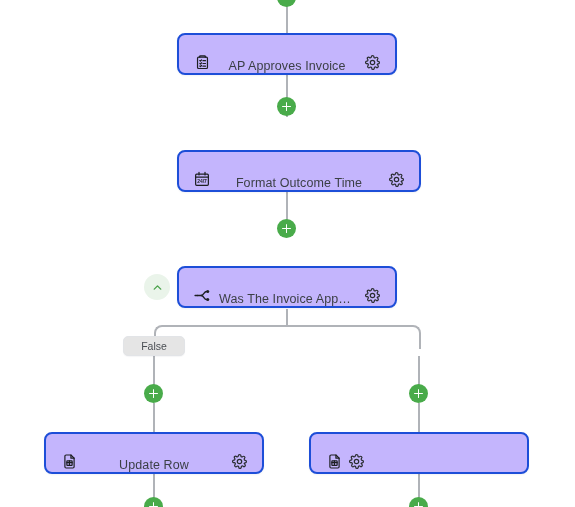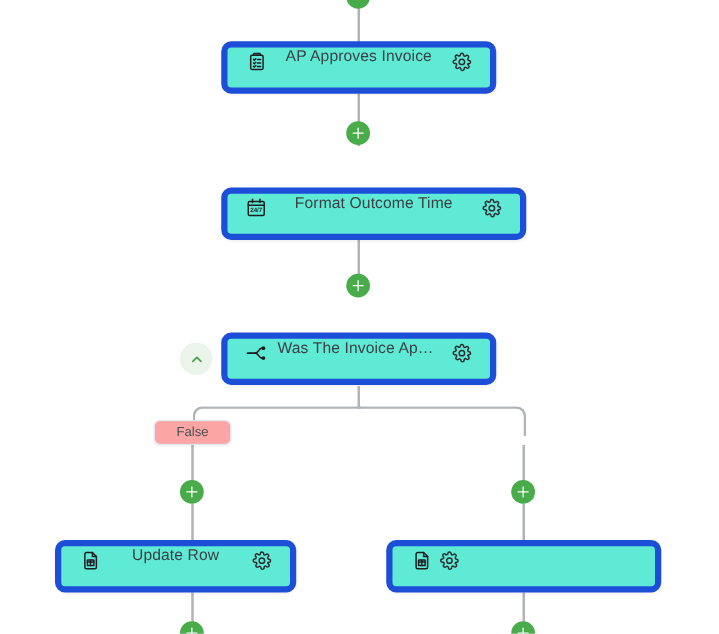--- a/index.html
+++ b/index.html
@@ -79,25 +79,25 @@
     border-radius: 50%;
     background: #49ab4a;
     cursor: pointer;
   }
 
   
   .node {
     position: absolute;
     box-sizing: border-box;
     height: 42px;
-    background: #5eead4;
-    border: 5px solid #1d4ed8;
+    background: #c4b5fd;
+    border: 2px solid #1d4ed8;
     border-radius: 8px;
     display: flex;
-    align-items: flex-start;
+    align-items: flex-end;
     padding: 0 12px;
     box-shadow: 0 1px 2px rgba(16, 24, 40, 0.05);
     cursor: pointer;
   }
   .node-icon {
     width: 22px;
     height: 22px;
     flex: 0 0 22px;
     display: flex;
     align-items: center;
@@ -138,21 +138,21 @@
     justify-content: center;
     cursor: pointer;
   }
 
   
   .branch-pill {
     position: absolute;
     box-sizing: border-box;
     height: 20px;
     min-width: 62px;
-    background: #fca5a5;
+    background: #e5e5e5;
     border: 1px solid #e2e4e7;
     border-radius: 5px;
     display: flex;
     align-items: center;
     justify-content: center;
     font-size: 10.5px;
     color: #4a4e54;
     box-shadow: 0 1px 1px rgba(16, 24, 40, 0.04);
     cursor: pointer;
   }
@@ -258,21 +258,21 @@
         <path d="M19.3 14.4a1.5 1.5 0 0 0 .3 1.65l.05.05a1.8 1.8 0 1 1-2.55 2.55l-.05-.05a1.5 1.5 0 0 0-1.65-.3 1.5 1.5 0 0 0-.9 1.37V20a1.8 1.8 0 0 1-3.6 0v-.1a1.5 1.5 0 0 0-.98-1.37 1.5 1.5 0 0 0-1.65.3l-.05.05a1.8 1.8 0 1 1-2.55-2.55l.05-.05a1.5 1.5 0 0 0 .3-1.65 1.5 1.5 0 0 0-1.37-.9H4a1.8 1.8 0 0 1 0-3.6h.1a1.5 1.5 0 0 0 1.37-.98 1.5 1.5 0 0 0-.3-1.65l-.05-.05A1.8 1.8 0 1 1 7.67 4.9l.05.05a1.5 1.5 0 0 0 1.65.3h.07a1.5 1.5 0 0 0 .9-1.37V4a1.8 1.8 0 0 1 3.6 0v.1a1.5 1.5 0 0 0 .9 1.37 1.5 1.5 0 0 0 1.65-.3l.05-.05a1.8 1.8 0 1 1 2.55 2.55l-.05.05a1.5 1.5 0 0 0-.3 1.65v.07a1.5 1.5 0 0 0 1.37.9H20a1.8 1.8 0 0 1 0 3.6h-.1a1.5 1.5 0 0 0-1.37.9z"></path>
       </svg>
     </span>
   </div>
 
   <div class="branch-pill" style="left:123px; top:336px; width:62px;">
     <span>False</span>
   </div>
 
 
-  <div class="node" style="left:44px; top:432px; width:193px;">
+  <div class="node" style="left:44px; top:432px; width:220px;">
     <span class="node-icon">
       <svg width="17" height="17" viewBox="0 0 24 24" fill="none" stroke="currentColor" stroke-width="1.7" stroke-linecap="round" stroke-linejoin="round">
         <path d="M14 2.8H7.2A1.7 1.7 0 0 0 5.5 4.5v15a1.7 1.7 0 0 0 1.7 1.7h9.6a1.7 1.7 0 0 0 1.7-1.7V7.3z"></path>
         <path d="M14 2.8v4.5h4.5"></path>
         <rect x="8.3" y="11.2" width="7.4" height="6.4" rx="0.5"></rect>
         <path d="M8.3 13.6h7.4"></path>
         <path d="M11.9 11.2v6.4"></path>
       </svg>
     </span>
     <span class="node-label">Update Row</span>

